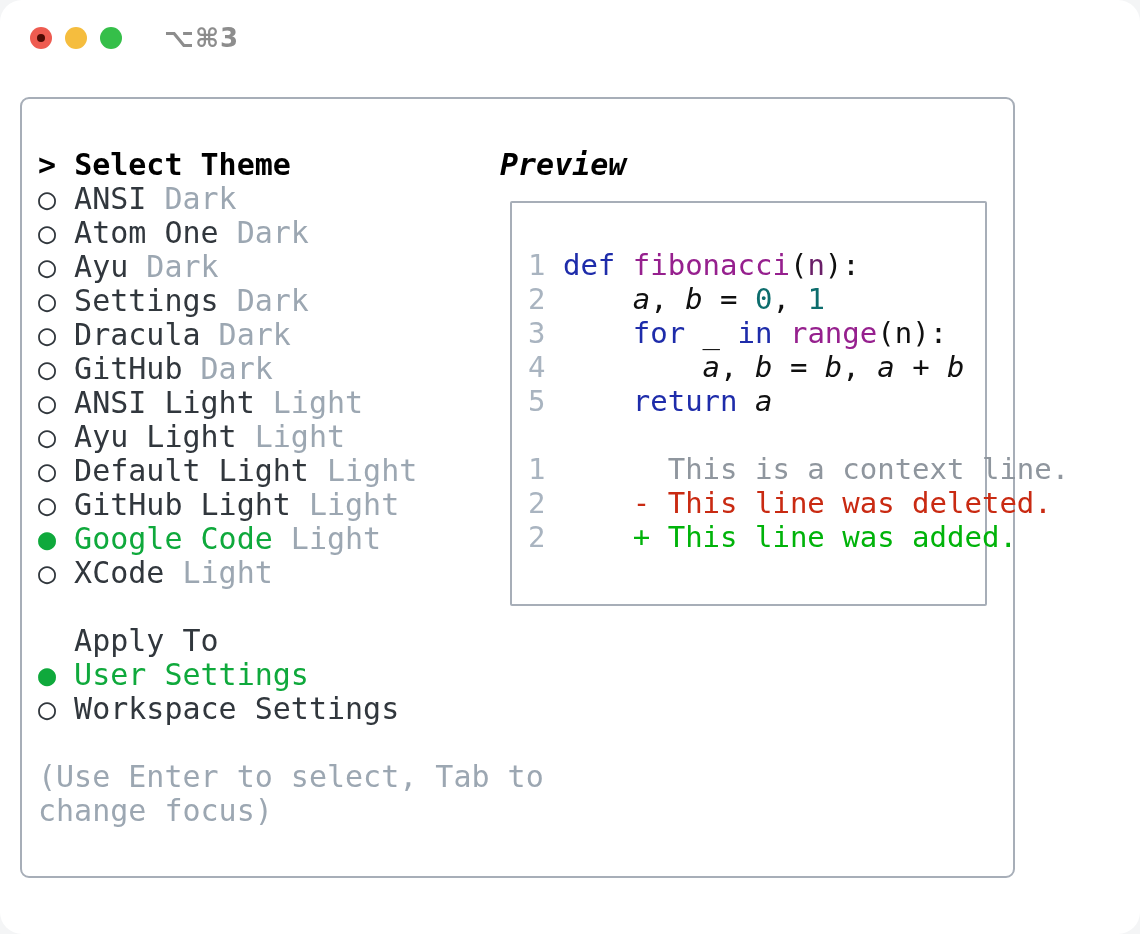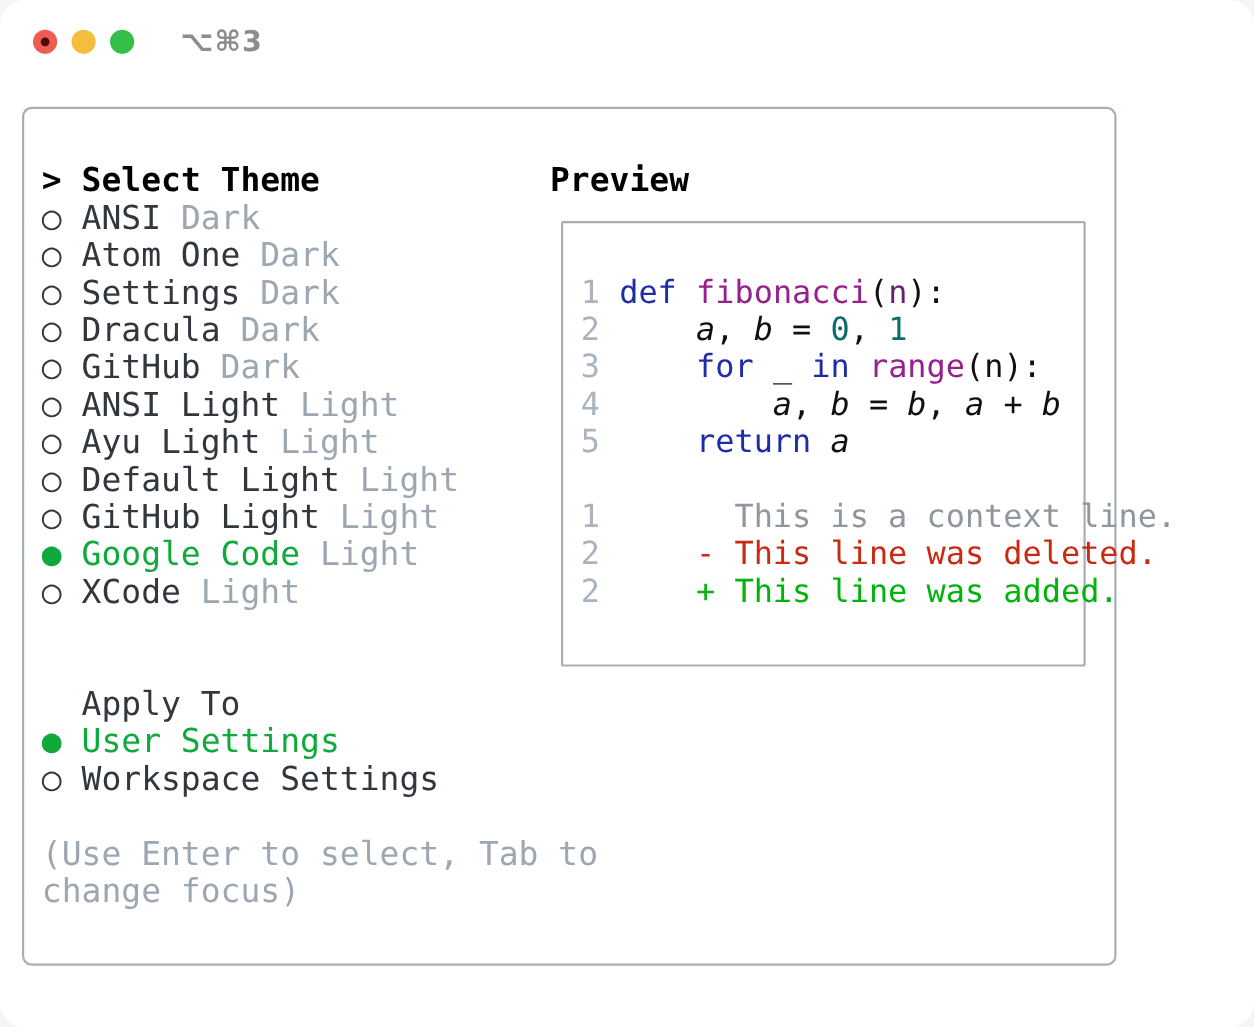--- a/index.html
+++ b/index.html
@@ -23,21 +23,21 @@
   .bold{font-weight:bold;color:#000;}
   .dim{color:var(--dim-text,#9ca7b2);}
   .sel{color:var(--accent-selected,#0fa93c);}
 
   .list-area{position:absolute;left:16px;top:49px;}
   .apply-area{position:absolute;left:16px;top:525px;}
   .apply-label{padding-left:2ch;}
   .help-area{position:absolute;left:16px;top:661px;}
 
   
-  .preview-label{position:absolute;left:478px;top:49px;}
+  .preview-label{position:absolute;left:478px;top:49px;font-style:italic;}
   .preview-box{position:absolute;left:488px;top:102px;width:477px;height:405px;box-sizing:border-box;
                border:2px solid var(--border,#a7aeb8);border-radius:2px;background:#fff;}
   .code-area{position:absolute;left:16px;top:45px;}
   .code-line{height:34px;line-height:34px;white-space:pre;font-size:29px;color:#101010;}
   .code-gap{height:34px;}
   .lnum{color:var(--line-number,#a9b4c0);}
   .tok-plain{color:#101010;}
   .tok-keyword{color:var(--keyword,#1e2caa);}
   .tok-function{color:var(--function-name,#96208e);}
   .tok-param{color:var(--parameter,#6a1f68);}
@@ -62,20 +62,21 @@
       <span class="win-title">⌥⌘3</span>
     </div>
 
     <div class="main-box">
 
       <div class="list-area">
         <div class="row"><span class="bold">&gt;</span><span> </span><span class="bold">Select Theme</span></div>
         <div id="theme-items">
             <div class="row"><span>○</span><span> ANSI</span><span class="dim"> Dark</span></div>
             <div class="row"><span>○</span><span> Atom One</span><span class="dim"> Dark</span></div>
+            <div class="row"><span>○</span><span> Ayu</span><span class="dim"> Dark</span></div>
             <div class="row"><span>○</span><span> Settings</span><span class="dim"> Dark</span></div>
             <div class="row"><span>○</span><span> Dracula</span><span class="dim"> Dark</span></div>
             <div class="row"><span>○</span><span> GitHub</span><span class="dim"> Dark</span></div>
             <div class="row"><span>○</span><span> ANSI Light</span><span class="dim"> Light</span></div>
             <div class="row"><span>○</span><span> Ayu Light</span><span class="dim"> Light</span></div>
             <div class="row"><span>○</span><span> Default Light</span><span class="dim"> Light</span></div>
             <div class="row"><span>○</span><span> GitHub Light</span><span class="dim"> Light</span></div>
             <div class="row"><span class="sel">●</span><span class="sel"> Google Code</span><span class="dim"> Light</span></div>
             <div class="row"><span>○</span><span> XCode</span><span class="dim"> Light</span></div>
           </div>

